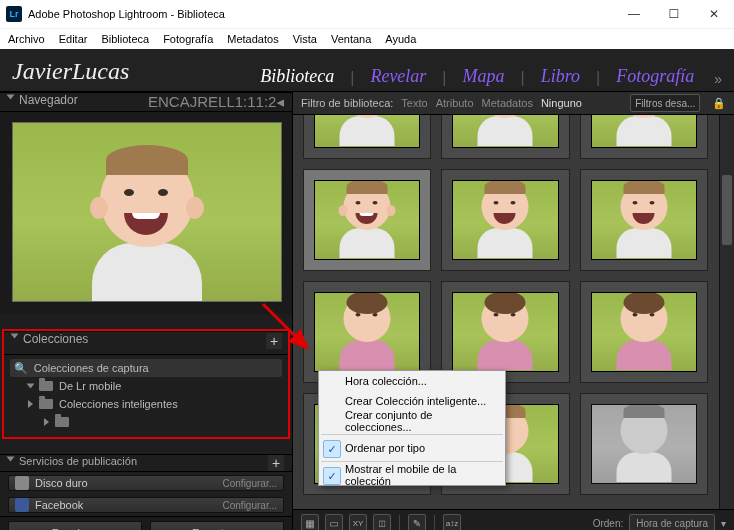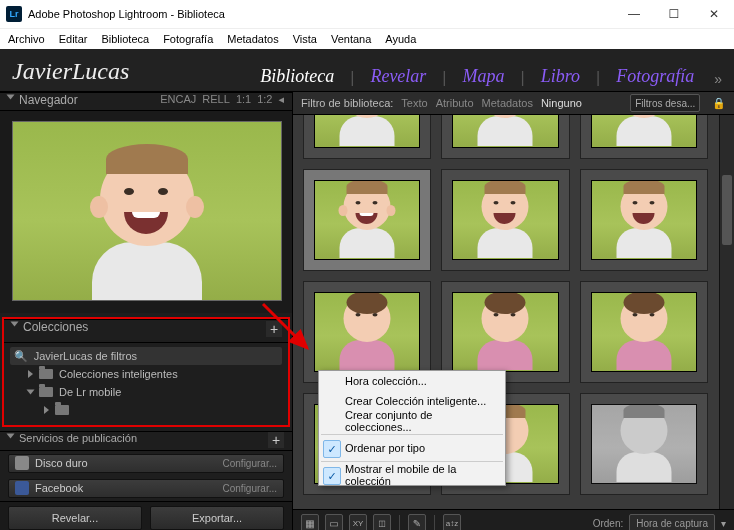--- a/index.html
+++ b/index.html
@@ -14,34 +14,34 @@
   .module{font-family:"Palatino Linotype","Georgia",serif;font-style:italic;font-size:18px;color:#8b5cf6;padding:0 6px}
   .module.active{color:#fff}
   .modsep{color:#555;font-size:16px}
   .arrow-btn{color:#888;font-size:14px;padding-left:4px}
   .body{display:flex;height:calc(100% - 38px)}
   .leftcol{width:292px;background:#1e1e1e;border-right:1px solid #000;display:flex;flex-direction:column}
   .rightcol{flex:1;background:#3a3a3a;display:flex;flex-direction:column}
   .panel-hdr{display:flex;align-items:flex-start;height:22px;padding:0 8px;color:#aaa;font-size:12px;border-top:1px solid #000;border-bottom:1px solid #000}
   .panel-hdr .tri{display:inline-block;width:0;height:0;border-top:4px solid transparent;border-bottom:4px solid transparent;border-left:5px solid #888;margin-right:6px;transform:rotate(90deg)}
   .panel-hdr .title{flex:1}
-  .panel-hdr .mini{font-size:11px;color:#888;margin-left:6px}
+  .panel-hdr .mini{font-size:15px;color:#888;margin-left:0}
   .navimg-wrap{padding:10px 12px 12px 12px;background:#1a1a1a}
   .navimg{width:268px;height:178px;border:1px solid #666;background:linear-gradient(180deg,#9ab84c 0%,#a8c35a 55%,#94ad48 100%);position:relative;overflow:hidden}
   .baby{position:absolute;left:50%;bottom:0;transform:translateX(-50%);width:150px;height:160px}
   .baby .head{position:absolute;top:12px;left:28px;width:94px;height:94px;border-radius:50%;background:#f3cdb3}
   .baby .hair{position:absolute;top:4px;left:34px;width:82px;height:30px;border-radius:50% 50% 0 0;background:#a07a4f}
   .baby .ear{position:absolute;top:56px;width:18px;height:22px;border-radius:50%;background:#eec0a3}
   .baby .ear.l{left:18px}.baby .ear.r{right:18px}
   .baby .eye{position:absolute;top:48px;width:10px;height:7px;border-radius:50%;background:#3a2e25}
   .baby .eye.l{left:52px}.baby .eye.r{left:86px}
   .baby .mouth{position:absolute;top:72px;left:52px;width:44px;height:22px;border-radius:0 0 30px 30px;background:#7a3030}
   .baby .tooth{position:absolute;top:72px;left:60px;width:28px;height:6px;background:#fff;border-radius:0 0 6px 6px}
   .baby .body{position:absolute;top:102px;left:20px;width:110px;height:60px;border-radius:40px 40px 0 0;background:#e8e8e8}
-  .collec-box{border:2px solid #e10000;margin:4px 2px;padding-bottom:4px;position:relative}
+  .collec-box{border:2px solid #e10000;margin:15px 2px;padding-bottom:4px;position:relative}
   .plus-btn{position:absolute;top:2px;right:6px;width:16px;height:16px;color:#ccc;font-size:14px;display:flex;align-items:center;justify-content:center;background:#2a2a2a;cursor:pointer}
   .tree{padding:4px 6px 2px 6px}
   .treerow{display:flex;align-items:center;height:18px;color:#bbb;font-size:11px;gap:6px}
   .treerow.root{background:#333;border-radius:2px;padding:0 4px}
   .treerow .tri2{display:inline-block;width:0;height:0;border-top:4px solid transparent;border-bottom:4px solid transparent;border-left:5px solid #888}
   .treerow .tri2.open{transform:rotate(90deg)}
   .treerow .folder{width:14px;height:10px;background:#777;border-radius:1px;position:relative}
   .treerow .folder::before{content:"";position:absolute;top:-3px;left:0;width:6px;height:3px;background:#777;border-radius:1px 1px 0 0}
   .treerow.indent1{padding-left:18px}
   .treerow.indent2{padding-left:34px}
@@ -153,31 +153,31 @@
 
       <div class="collec-box">
         <div class="panel-hdr">
           <span class="tri"></span>
           <span class="title">Colecciones</span>
           <span class="plus-btn">+</span>
         </div>
         <div class="tree">
           <div class="treerow root">
             <span>🔍</span>
-            <span>JavierLucas de filtros</span>
+            <span>Colecciones de captura</span>
+          </div>
+          <div class="treerow indent1">
+            <span class="tri2 open"></span>
+              <span class="folder"></span>
+            <span>De Lr mobile</span>
           </div>
           <div class="treerow indent1">
             <span class="tri2"></span>
               <span class="folder"></span>
             <span>Colecciones inteligentes</span>
-          </div>
-          <div class="treerow indent1">
-            <span class="tri2 open"></span>
-              <span class="folder"></span>
-            <span>De Lr mobile</span>
           </div>
           <div class="treerow indent2">
             <span class="tri2"></span>
               <span class="folder"></span>
           </div>
         </div>
       </div>
 
       <div class="panel-hdr small">
         <span class="tri"></span>

